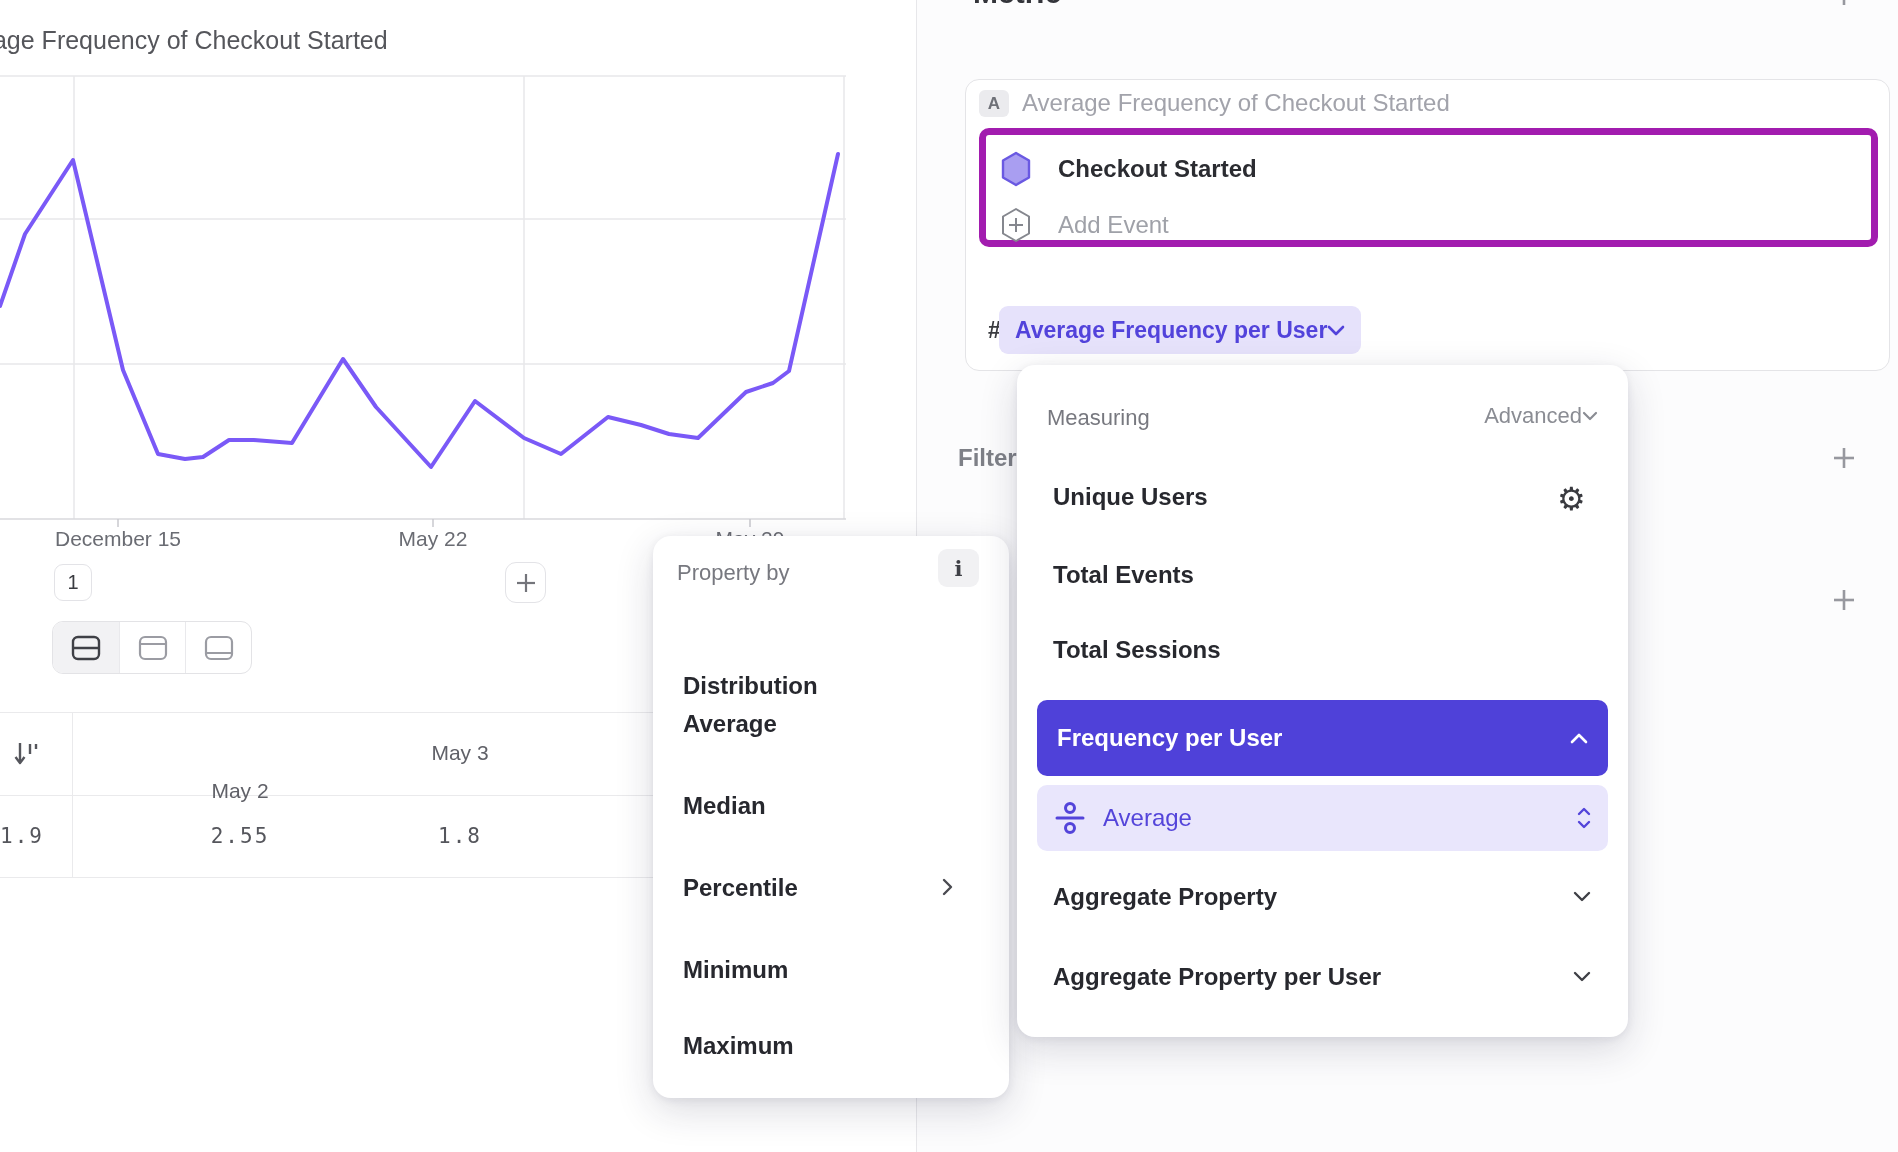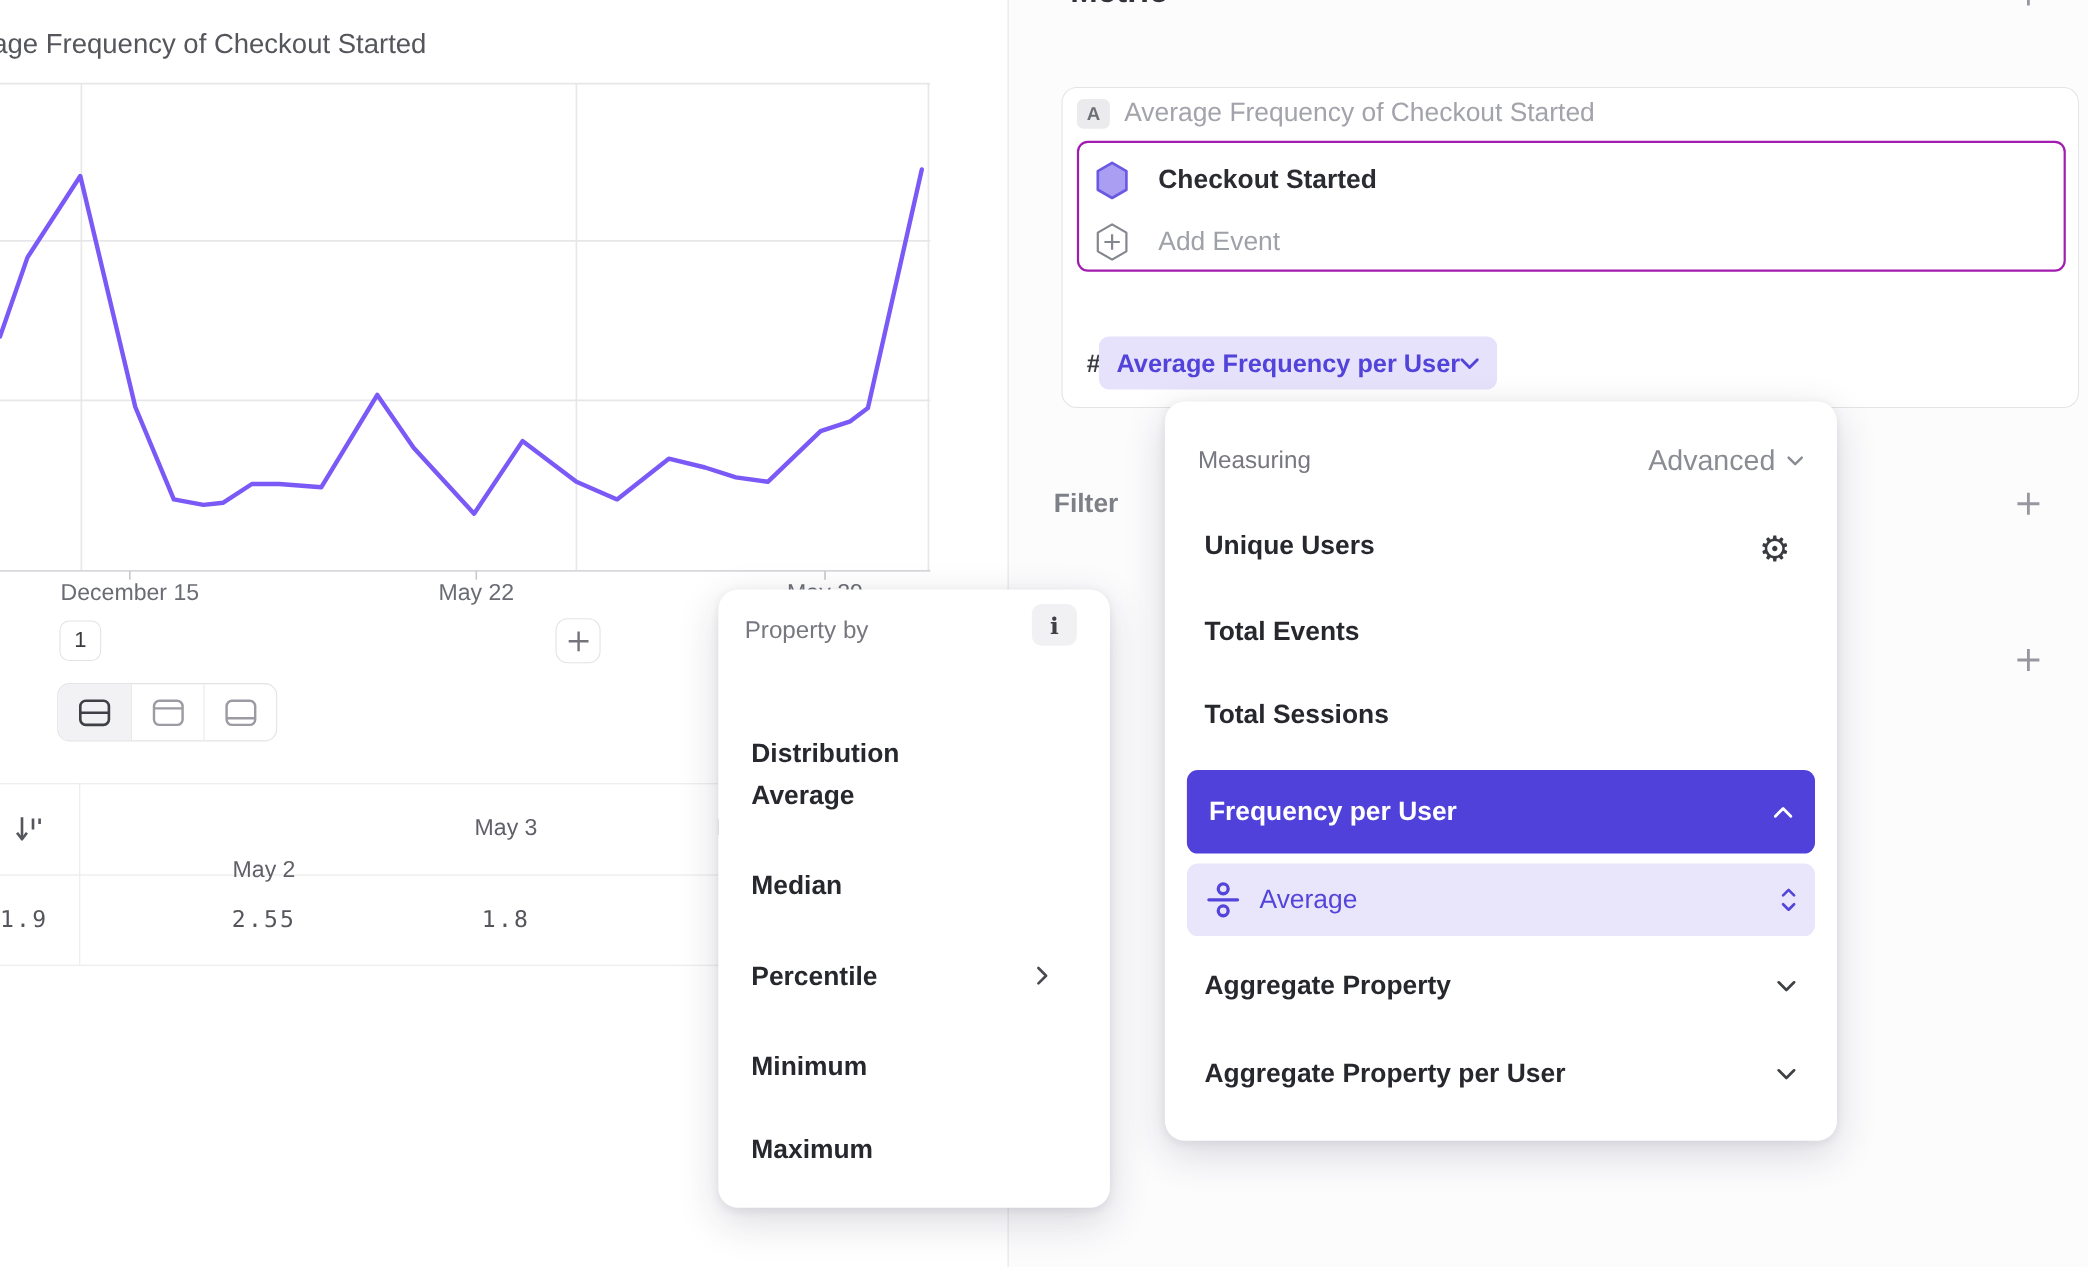--- a/index.html
+++ b/index.html
@@ -14,32 +14,32 @@
   .seg-cell + .seg-cell{border-left:1px solid #E9E9EC;}
   .seg-cell.active{background:#F2F2F4;}
   .tline{background:#EAEAEC;}
   .th{font-size:21px;color:#606168;font-weight:500;white-space:nowrap;}
   .tv{font-family:"DejaVu Sans Mono", monospace;font-size:21px;color:#55565C;letter-spacing:2px;white-space:nowrap;}
   .right-pane{background:#FCFCFD;border-left:1px solid #E7E7EA;box-sizing:border-box;}
   .metric-head{font-size:30px;font-weight:700;color:#33343A;}
   .card{background:#fff;border:1px solid #E4E4E7;border-radius:14px;box-sizing:border-box;}
   .badge{background:#EBEBEE;border-radius:6px;color:#6E7077;font-weight:700;font-size:17px;display:flex;align-items:center;justify-content:center;}
   .card-title{font-size:24px;color:#A2A3AB;white-space:nowrap;}
-  .event-box{border:2px solid #a21caf;border-radius:10px;box-sizing:border-box;}
+  .event-box{border:7px solid #a21caf;border-radius:10px;box-sizing:border-box;}
   .ev-label{font-size:24px;font-weight:600;color:#2B2C31;white-space:nowrap;}
   .add-label{font-size:24px;color:#9FA1A8;white-space:nowrap;}
   .hash{font-size:23px;font-weight:700;color:#3A3B40;}
   .pill{background:#E6E2FB;border-radius:9px;display:flex;align-items:center;box-sizing:border-box;padding:0 16px;}
   .pill-text{font-size:23px;font-weight:600;color:#5243DB;white-space:nowrap;}
   .filter-label{font-size:24px;font-weight:700;color:#7E8087;}
   .popup{background:#fff;border-radius:18px;box-shadow:0 12px 38px rgba(30,30,60,0.16), 0 2px 8px rgba(30,30,60,0.08);box-sizing:border-box;}
   .pop-head{font-size:22px;color:#77787F;white-space:nowrap;}
   .pop-item{font-size:24px;font-weight:600;color:#27282E;white-space:nowrap;}
   .info-badge{background:#F1F1F3;border-radius:9px;display:flex;align-items:center;justify-content:center;font-family:"DejaVu Serif", serif;font-weight:700;font-size:21px;color:#3F4046;}
-  .adv{font-size:26px;color:#8A8C93;display:flex;align-items:center;gap:10px;}
+  .adv{font-size:22px;color:#8A8C93;display:flex;align-items:center;}
   .sel-row{background:#4F41D9;border-radius:10px;display:flex;align-items:center;box-sizing:border-box;padding:0 20px;}
   .sel-row .pop-item{color:#fff;}
   .sub-row{background:#E9E6FC;border-radius:10px;display:flex;align-items:center;box-sizing:border-box;padding:0 16px;gap:16px;}
   .sub-text{font-size:24px;font-weight:500;color:#5445DA;white-space:nowrap;}
   .gear{font-size:32px;color:#3A3B40;line-height:1;}
   .grow{flex:1;}
 </style>
 </head>
 <body>
 
@@ -184,21 +184,21 @@
     <div class="abs pop-item" style="left:30px;top:174px;">Average</div>
     <div class="abs pop-item" style="left:30px;top:256px;">Median</div>
     <div class="abs pop-item" style="left:30px;top:338px;">Percentile</div>
     <svg class="abs" style="left:288px;top:341px;" width="13" height="20" viewBox="0 0 13 20">
       <polyline points="3,3 10,10 3,17" fill="none" stroke="#4A4B51" stroke-width="2.4" stroke-linecap="round" stroke-linejoin="round"></polyline>
     </svg>
     <div class="abs pop-item" style="left:30px;top:420px;">Minimum</div>
     <div class="abs pop-item" style="left:30px;top:496px;">Maximum</div>
   </div>
 
-  <div class="abs popup" style="left:1017px;top:365px;width:611px;height:672px;z-index:50;margin-left:42px;">
+  <div class="abs popup" style="left:1017px;top:365px;width:611px;height:672px;z-index:50;">
     <div class="abs pop-head" style="left:30px;top:40px;">Measuring</div>
     <div class="abs adv" style="right:30px;top:38px;">
       <span>Advanced</span>
       <svg width="16" height="10" viewBox="0 0 16 10">
         <polyline points="2,2 8,8 14,2" fill="none" stroke="#8A8C93" stroke-width="2.2" stroke-linecap="round" stroke-linejoin="round"></polyline>
       </svg>
     </div>
 
     <div class="abs pop-item" style="left:36px;top:118px;">Unique Users</div>
     <div class="abs gear" style="left:540px;top:118px;">⚙</div>

